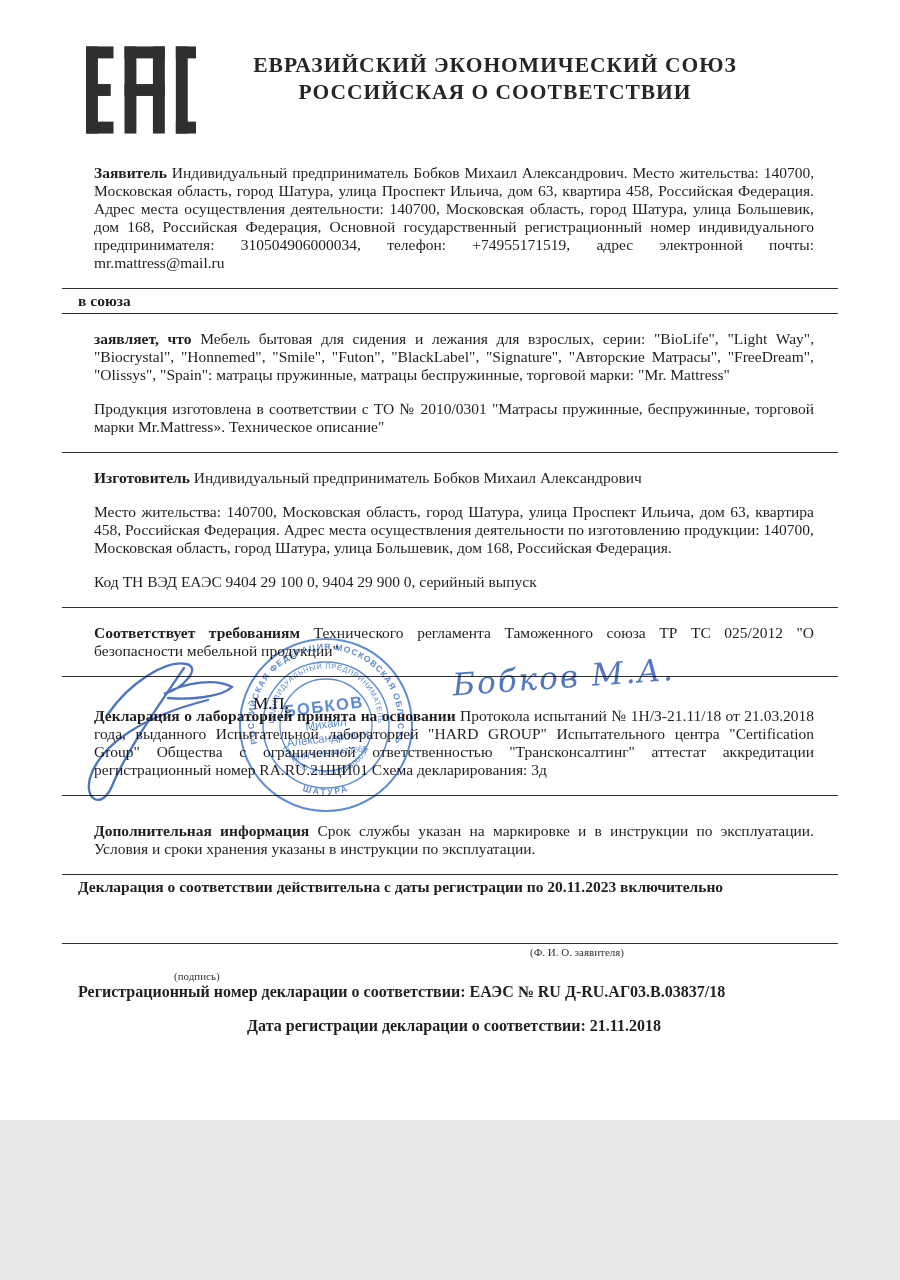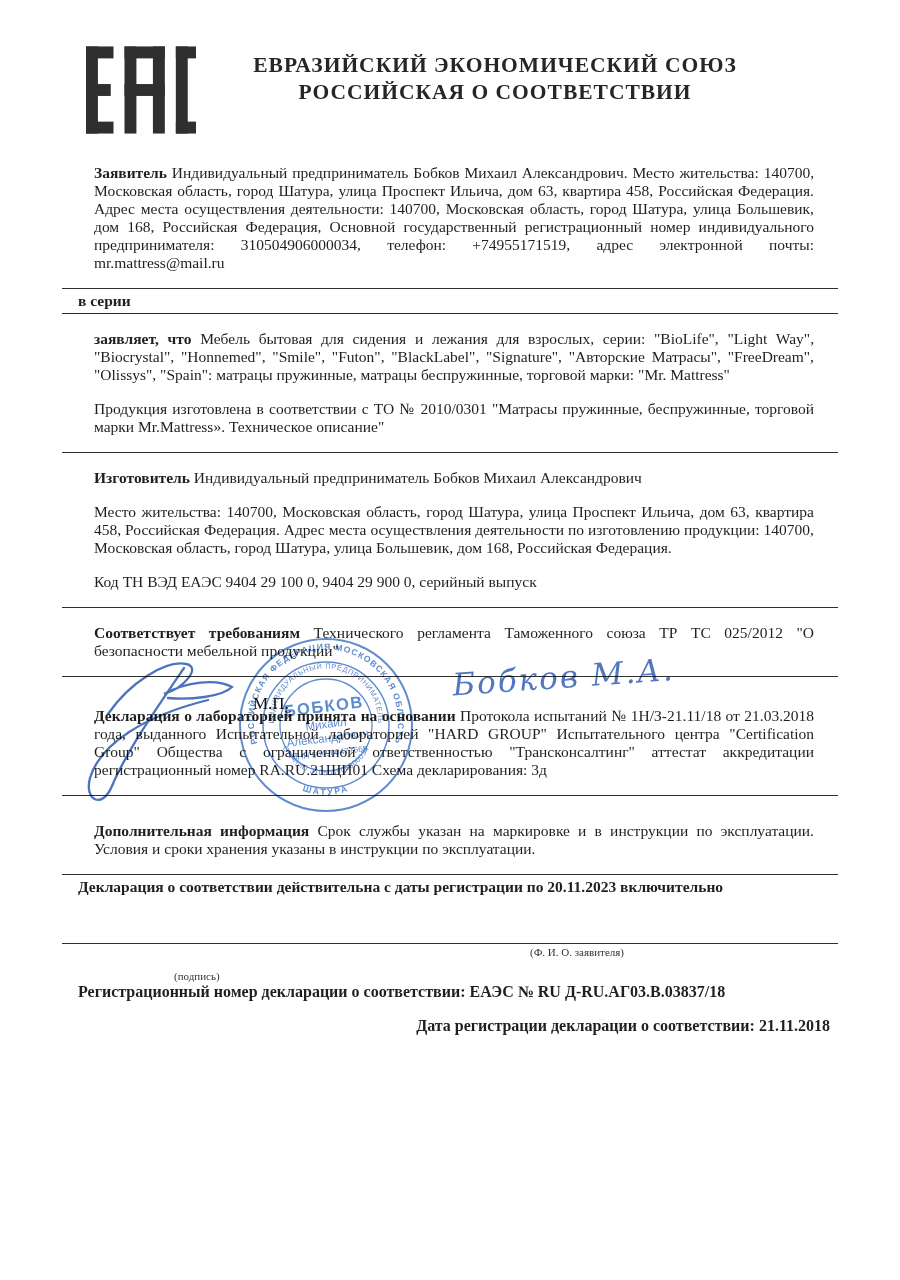--- a/index.html
+++ b/index.html
@@ -1,17 +1,17 @@
 <!DOCTYPE html>
 <html><head>
 <meta charset="utf-8">
 <style>
   html,body { margin:0; padding:0; background:#e8e8e8; }
   .page {
-    position:relative; width:900px; height:1280px; margin:0 auto;
+    position:relative; width:900px; height:1120px; margin:0 auto;
     background:#ffffff; overflow:hidden;
     font-family:"Liberation Serif","DejaVu Serif",serif;
     color:#1f1f1f;
   }
   
   .eac-logo { position:absolute; left:86px; top:45px; width:110px; height:90px; }
   .titles {
     position:absolute; left:190px; top:52px; width:610px;
     text-align:center; font-weight:bold; font-size:21.5px; line-height:27px;
     letter-spacing:1px; color:#262626;
@@ -23,21 +23,21 @@
   b.lbl { font-weight:bold; }
   .rule { border-top:1.5px solid #2e2e2e; height:0; margin:2px 0; }
   .spacer-l { height:12px; } .spacer-s { height:8px; }
   .one-line { font-weight:bold; font-size:15.5px; line-height:20px; padding:0 8px 0 16px; }
   
   .sig-row { height:46px; border-bottom:1.5px solid #2e2e2e; }
   .sig-captions { position:relative; height:18px; font-size:11px; color:#333; }
   .cap-sign { position:absolute; left:112px; top:2px;margin-top:24px; }
   .cap-name { position:absolute; left:468px; top:2px; }
   .reg-line { font-weight:bold; font-size:16px; line-height:20px; padding:0 8px 0 16px; margin-top:20px; text-align:left; }
-  .date-line { font-weight:bold; font-size:16px; line-height:20px; padding:0 8px 0 16px; margin-top:14px; text-align:right; }
+  .date-line { font-weight:bold; font-size:16px; line-height:20px; padding:0 8px 0 16px; margin-top:14px; text-align:center; }
   
   .overlay { position:absolute; mix-blend-mode:multiply; }
   .signature-svg { left:70px; top:640px; }
   .stamp-svg { left:237px; top:636px; }
   .mp-label { position:absolute; left:253px; top:694px; font-size:17px; color:#111; font-family:"Liberation Serif",serif; }
   .handwritten-name {
     position:absolute; left:452px; top:656px; width:300px;
     font-family:"DejaVu Serif",serif; font-style:italic; font-size:31px;
     color:#3a64b8; letter-spacing:2px; transform:rotate(-4deg); opacity:.88;
     white-space:nowrap;
@@ -67,21 +67,21 @@
   <div class="titles">
     <div>ЕВРАЗИЙСКИЙ ЭКОНОМИЧЕСКИЙ СОЮЗ</div>
     <div>РОССИЙСКАЯ О СООТВЕТСТВИИ</div>
   </div>
 
   <div class="content">
 
     <p><b class="lbl">Заявитель</b> <span>Индивидуальный предприниматель Бобков Михаил Александрович. Место жительства: 140700, Московская область, город Шатура, улица Проспект Ильича, дом 63, квартира 458, Российская Федерация. Адрес места осуществления деятельности: 140700, Московская область, город Шатура, улица Большевик, дом 168, Российская Федерация, Основной государственный регистрационный номер индивидуального предпринимателя: 310504906000034, телефон: +74955171519, адрес электронной почты: mr.mattress@mail.ru</span></p>
 
     <div class="rule"></div>
-    <div class="one-line"><b class="lbl">в серии</b></div>
+    <div class="one-line"><b class="lbl">в союза</b></div>
     <div class="rule"></div>
 
     <p><b class="lbl">заявляет, что</b> <span>Мебель бытовая для сидения и лежания для взрослых, серии: "BioLife", "Light Way", "Biocrystal", "Honnemed", "Smile", "Futon", "BlackLabel", "Signature", "Авторские Матрасы", "FreeDream", "Olissys", "Spain": матрацы пружинные, матрацы беспружинные, торговой марки: "Mr. Mattress"</span></p>
     <p><span>Продукция изготовлена в соответствии с ТО № 2010/0301 "Матрасы пружинные, беспружинные, торговой марки Mr.Mattress». Техническое описание"</span></p>
 
     <div class="rule"></div>
 
     <p class="nojust"><b class="lbl">Изготовитель</b> <span>Индивидуальный предприниматель Бобков Михаил Александрович</span></p>
     <p><span>Место жительства: 140700, Московская область, город Шатура, улица Проспект Ильича, дом 63, квартира 458, Российская Федерация. Адрес места осуществления деятельности по изготовлению продукции: 140700, Московская область, город Шатура, улица Большевик, дом 168, Российская Федерация.</span></p>
     <p class="nojust"><span>Код ТН ВЭД ЕАЭС 9404 29 100 0, 9404 29 900 0, серийный выпуск</span></p>

